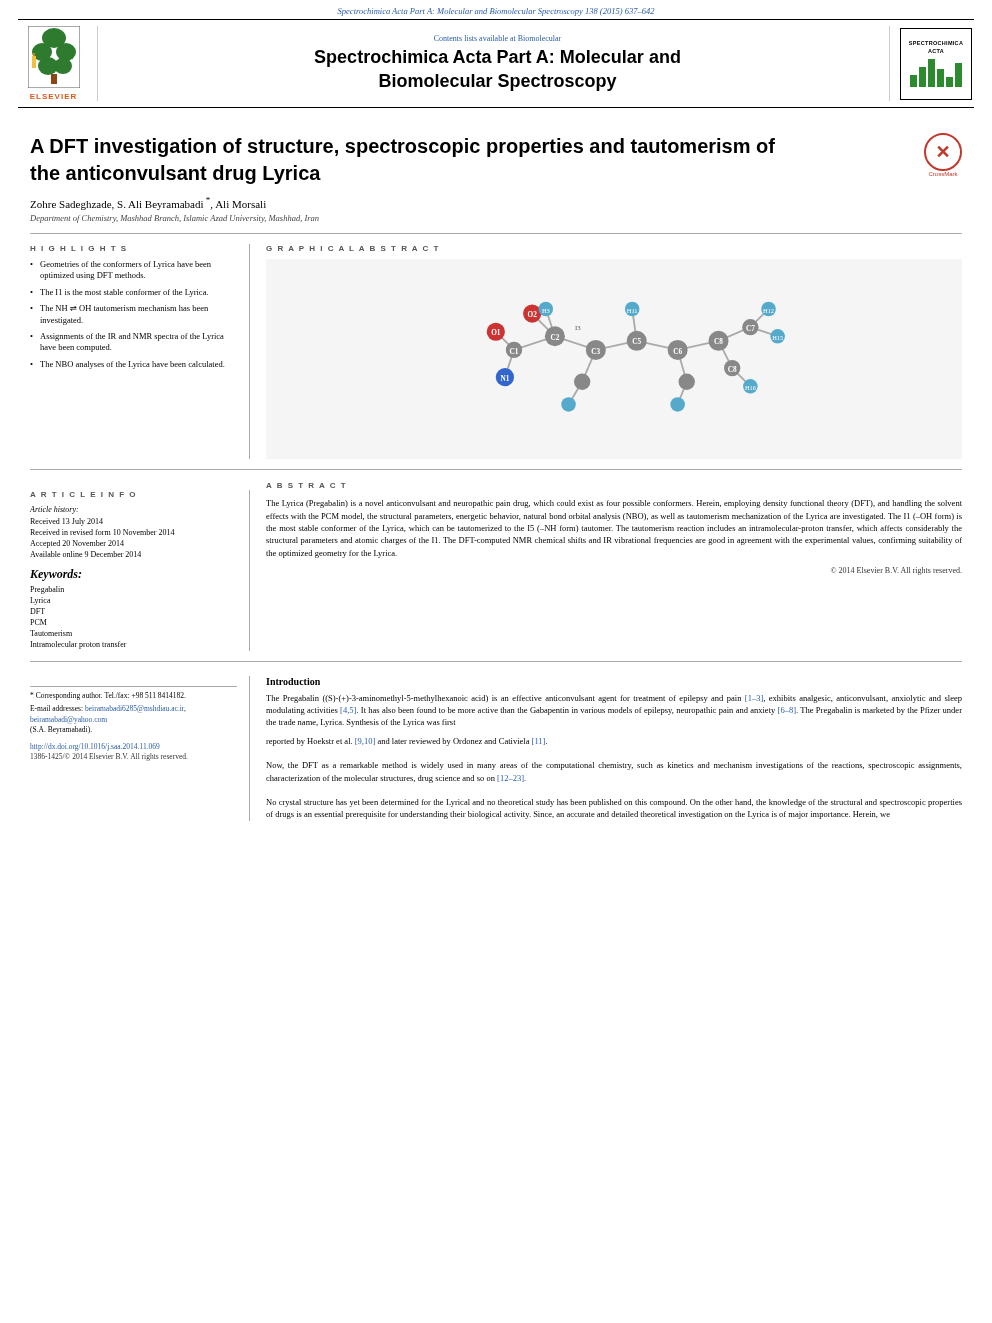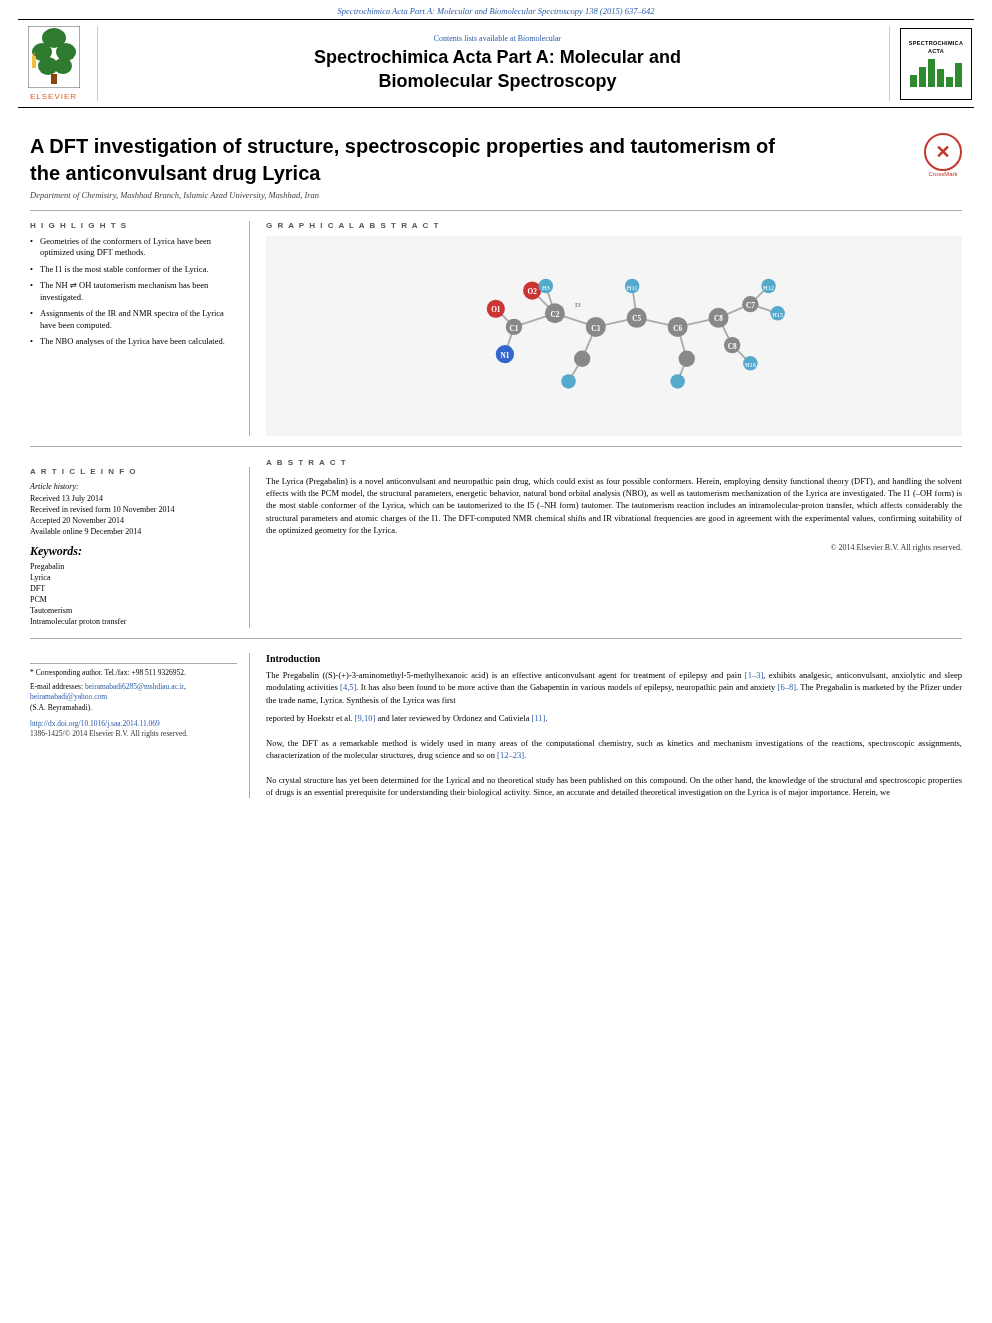--- a/index.html
+++ b/index.html
@@ -37,21 +37,21 @@
       margin-right: 8px;
     }
     .elsevier-logo .logo-box {
       width: 52px;
       height: 62px;
       position: relative;
       margin-bottom: 4px;
     }
     .elsevier-logo .elsevier-text {
       font-size: 8px;
-      font-weight: normal;
+      font-weight: bold;
       color: #e05a1b;
       letter-spacing: 1px;
       font-family: Arial, sans-serif;
     }
     .journal-header .center-info {
       flex: 1;
       text-align: center;
       display: flex;
       flex-direction: column;
       justify-content: center;
@@ -375,20 +375,23 @@
 <div class="article-content">
 
   <div style="display:flex; align-items:flex-start; margin-top:14px;">
     <div class="article-title">A DFT investigation of structure, spectroscopic properties and tautomerism of the anticonvulsant drug Lyrica</div>
     <div style="margin-left:auto; flex-shrink:0;">
       <div class="crossmark-circle">✕</div>
       <div class="crossmark-label">CrossMark</div>
     </div>
   </div>
 
+  <div class="authors">
+    <span>Zohre Sadeghzade, S. Ali Beyramabadi</span><span class="star"> *</span><span>, Ali Morsali</span>
+  </div>
   <div class="affiliation">Department of Chemistry, Mashhad Branch, Islamic Azad University, Mashhad, Iran</div>
 
   <hr class="divider-line">
 
   <div class="two-col">
 
     <div class="left-col highlights">
       <div class="section-heading">H I G H L I G H T S</div>
       <ul>
         <li>Geometries of the conformers of Lyrica have been optimized using DFT methods.</li>
@@ -501,21 +504,21 @@
       <div class="abstract-copyright">© 2014 Elsevier B.V. All rights reserved.</div>
     </div>
   </div>
 
   <hr class="divider-line">
 
   <div class="bottom-section">
 
     <div class="bottom-left">
       <div class="footnote-section">
-        <div>* Corresponding author. Tel./fax: +98 511 9326952.</div>
+        <div>* Corresponding author. Tel./fax: +98 511 8414182.</div>
         <div style="margin-top:3px;">
           <span>E-mail addresses:</span>
           <span style="color:#2a5ca8;">beiramabadi6285@mshdiau.ac.ir</span>,
           <span style="color:#2a5ca8;">beiramabadi@yahoo.com</span>
         </div>
         <div>(S.A. Beyramabadi).</div>
       </div>
       <div class="doi-section">
         <span>http://dx.doi.org/10.1016/j.saa.2014.11.069</span>
       </div>

